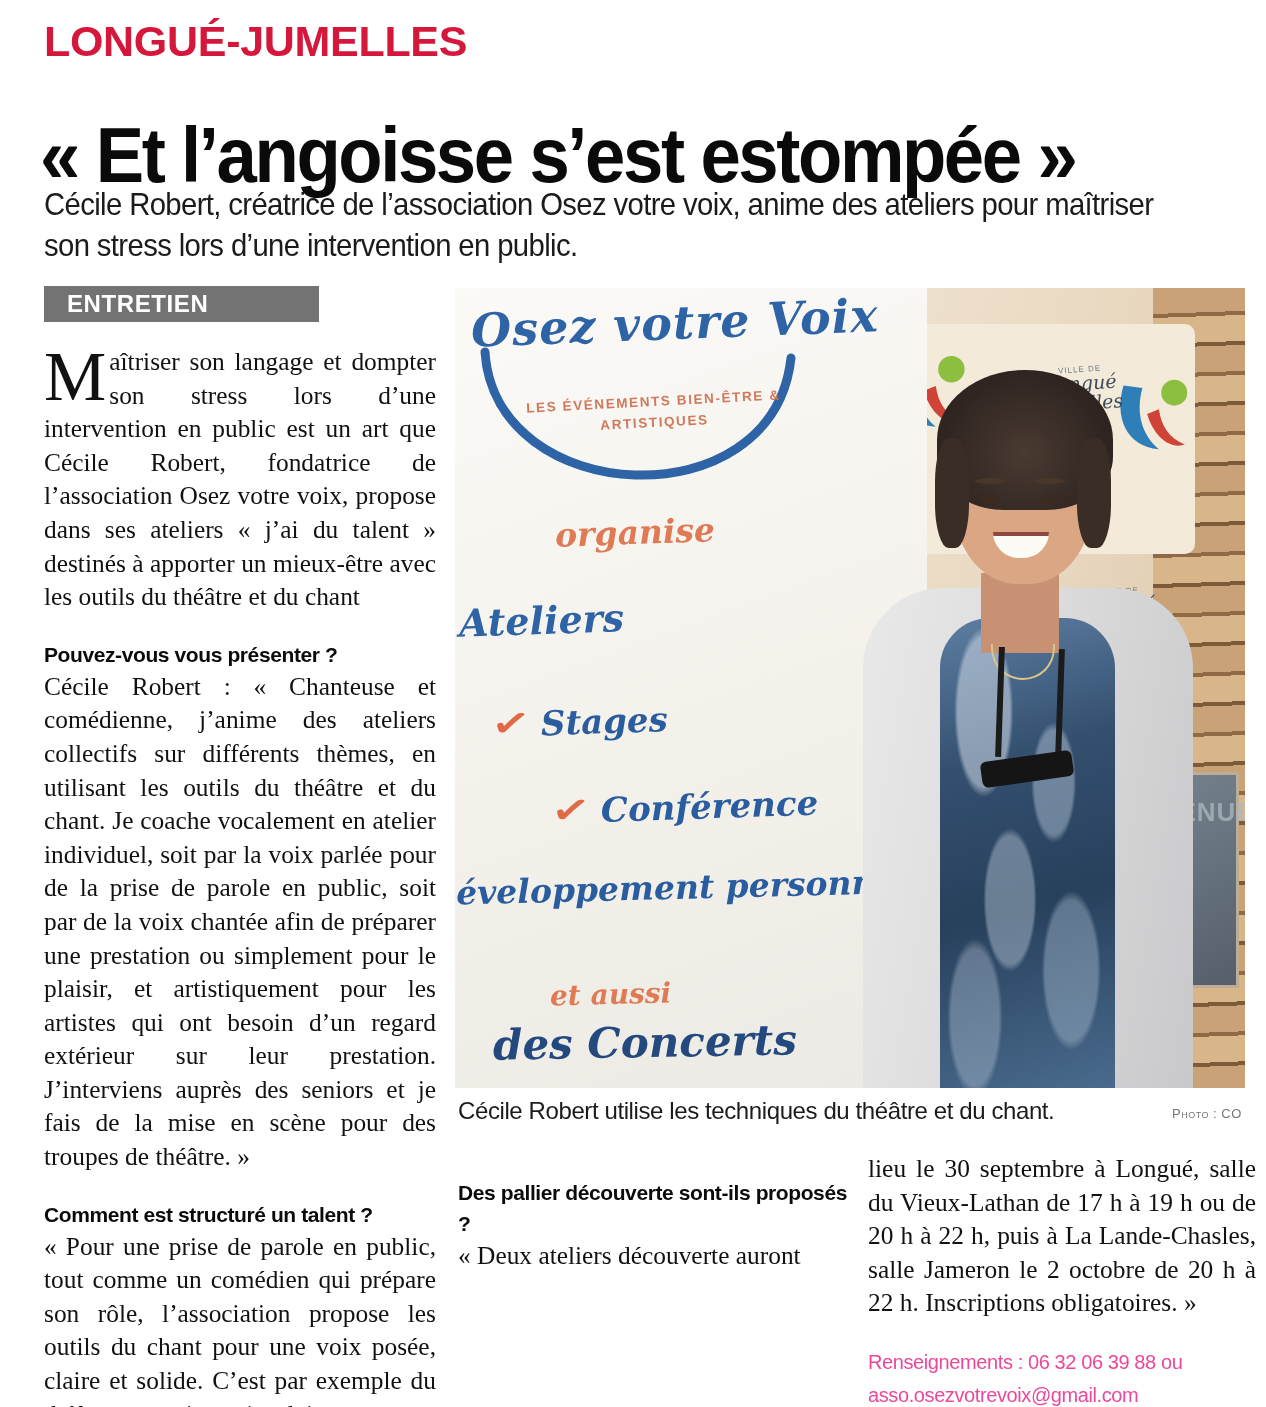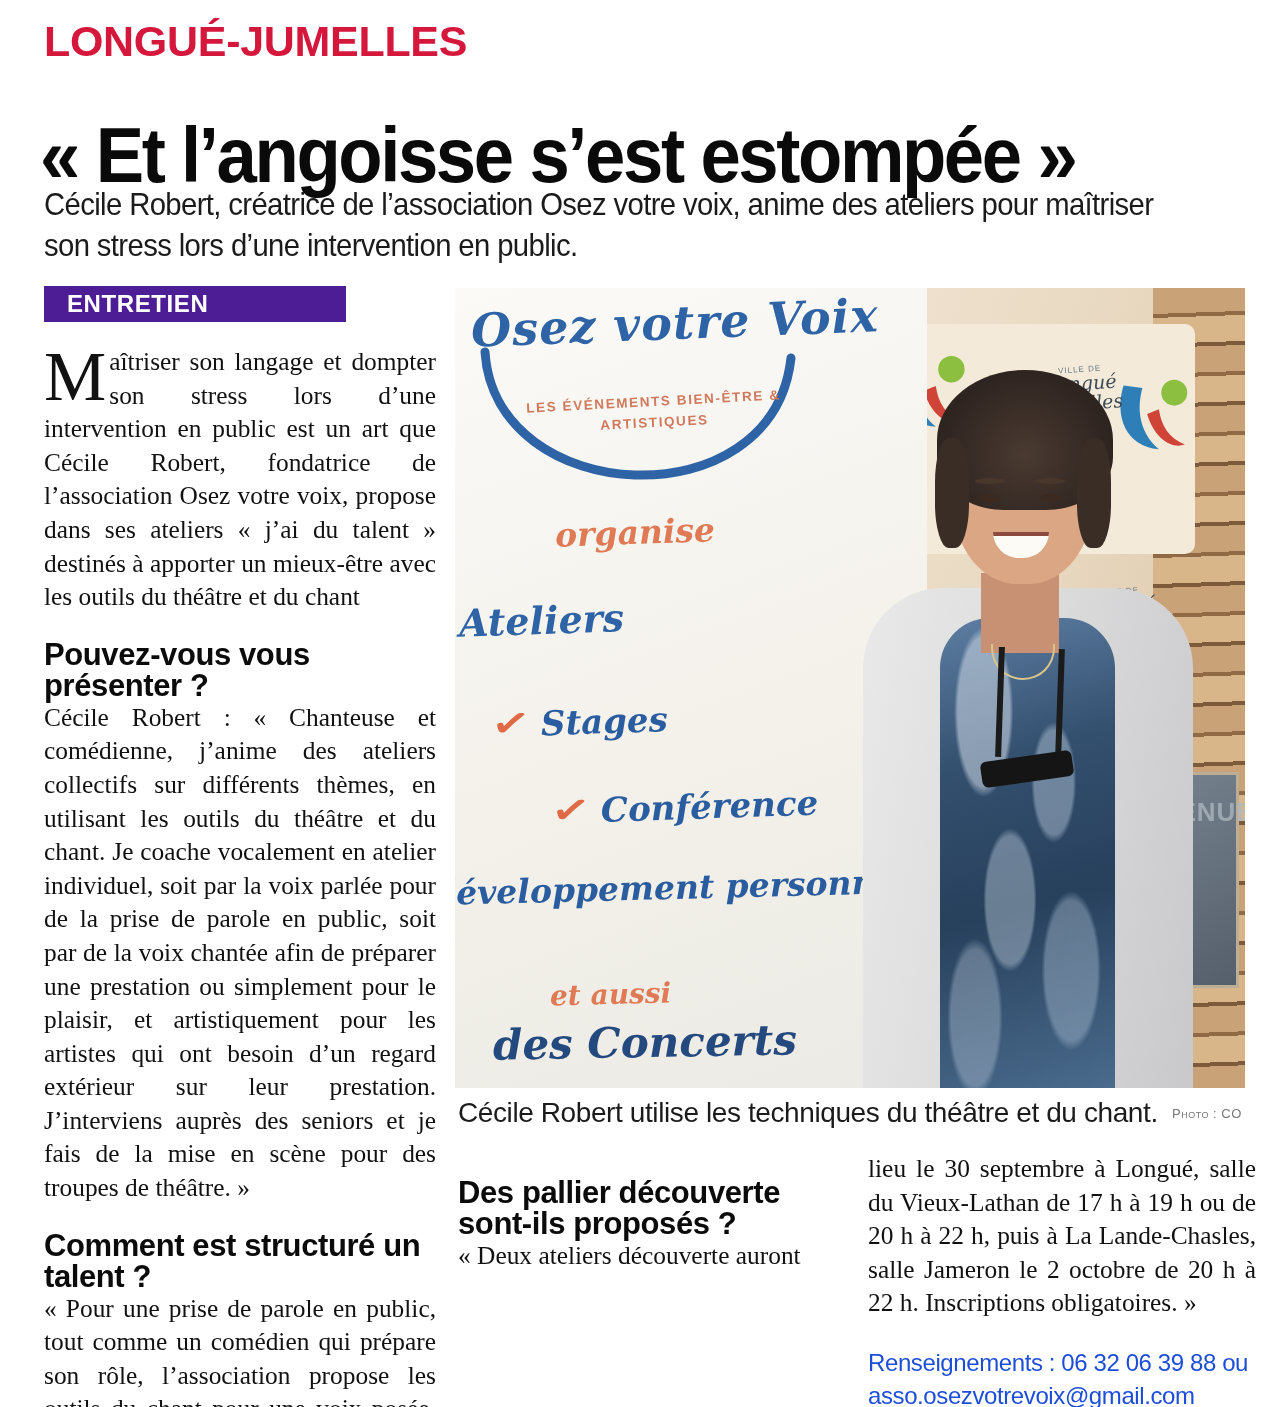--- a/index.html
+++ b/index.html
@@ -54,23 +54,23 @@
     line-height: 1.33;
     letter-spacing: -0.65px;
     color: #1b1b1b;
     transform: scaleX(0.96);
     transform-origin: left top;
   }
   .entretien-badge {
     position: absolute;
     left: 44px;
     top: 286px;
-    width: 302px;
+    width: 275px;
     height: 36px;
-    background: #4c1d95;
+    background: #737373;
     color: #ffffff;
     font-family: "Liberation Sans", sans-serif;
     font-weight: bold;
     font-size: 24px;
     letter-spacing: 0.6px;
     display: flex;
     align-items: center;
     padding-left: 23px;
     box-sizing: border-box;
   }
@@ -100,21 +100,21 @@
     font-family: "Liberation Serif", serif;
     font-size: 70px;
     line-height: 56px;
     font-weight: normal;
     padding: 2px 3px 0 0;
     margin-top: 2px;
   }
   .qa-head {
     font-family: "Liberation Sans", sans-serif;
     font-weight: bold;
-    font-size: 31px;
+    font-size: 21px;
     line-height: 31px;
     letter-spacing: -0.4px;
     color: #0b0b0b;
     margin: 0;
   }
   .gap-before-q { margin-top: 25px; }
   .gap-s { margin-top: 0; }
 
   
   .photo-wrap {
@@ -406,21 +406,21 @@
     border-radius: 6px;
     transform: rotate(-8deg);
   }
 
   
   .caption {
     position: absolute;
     left: 458px;
     top: 1097px;
     font-family: "Liberation Sans", sans-serif;
-    font-size: 28px;
+    font-size: 24px;
     letter-spacing: -0.4px;
     color: #1b1b1b;
   }
   .photo-credit {
     position: absolute;
     left: 1172px;
     top: 1106px;
     font-family: "Liberation Sans", sans-serif;
     font-size: 13px;
     letter-spacing: 0.5px;
@@ -436,24 +436,24 @@
     width: 390px;
   }
   .col3 {
     position: absolute;
     left: 868px;
     top: 1152px;
     width: 388px;
   }
   .contact {
     font-family: "Liberation Sans", sans-serif;
-    font-size: 24px;
+    font-size: 20px;
     line-height: 33px;
     letter-spacing: -0.4px;
-    color: #1d4ed8;
+    color: #ec4899;
     margin: 0;
   }
   .gap-contact { margin-top: 26px; }
 </style>
 </head>
 <body>
 
 <div class="kicker">LONGUÉ-JUMELLES</div>
 
 <h1 class="headline">« Et l’angoisse s’est estompée »</h1>

